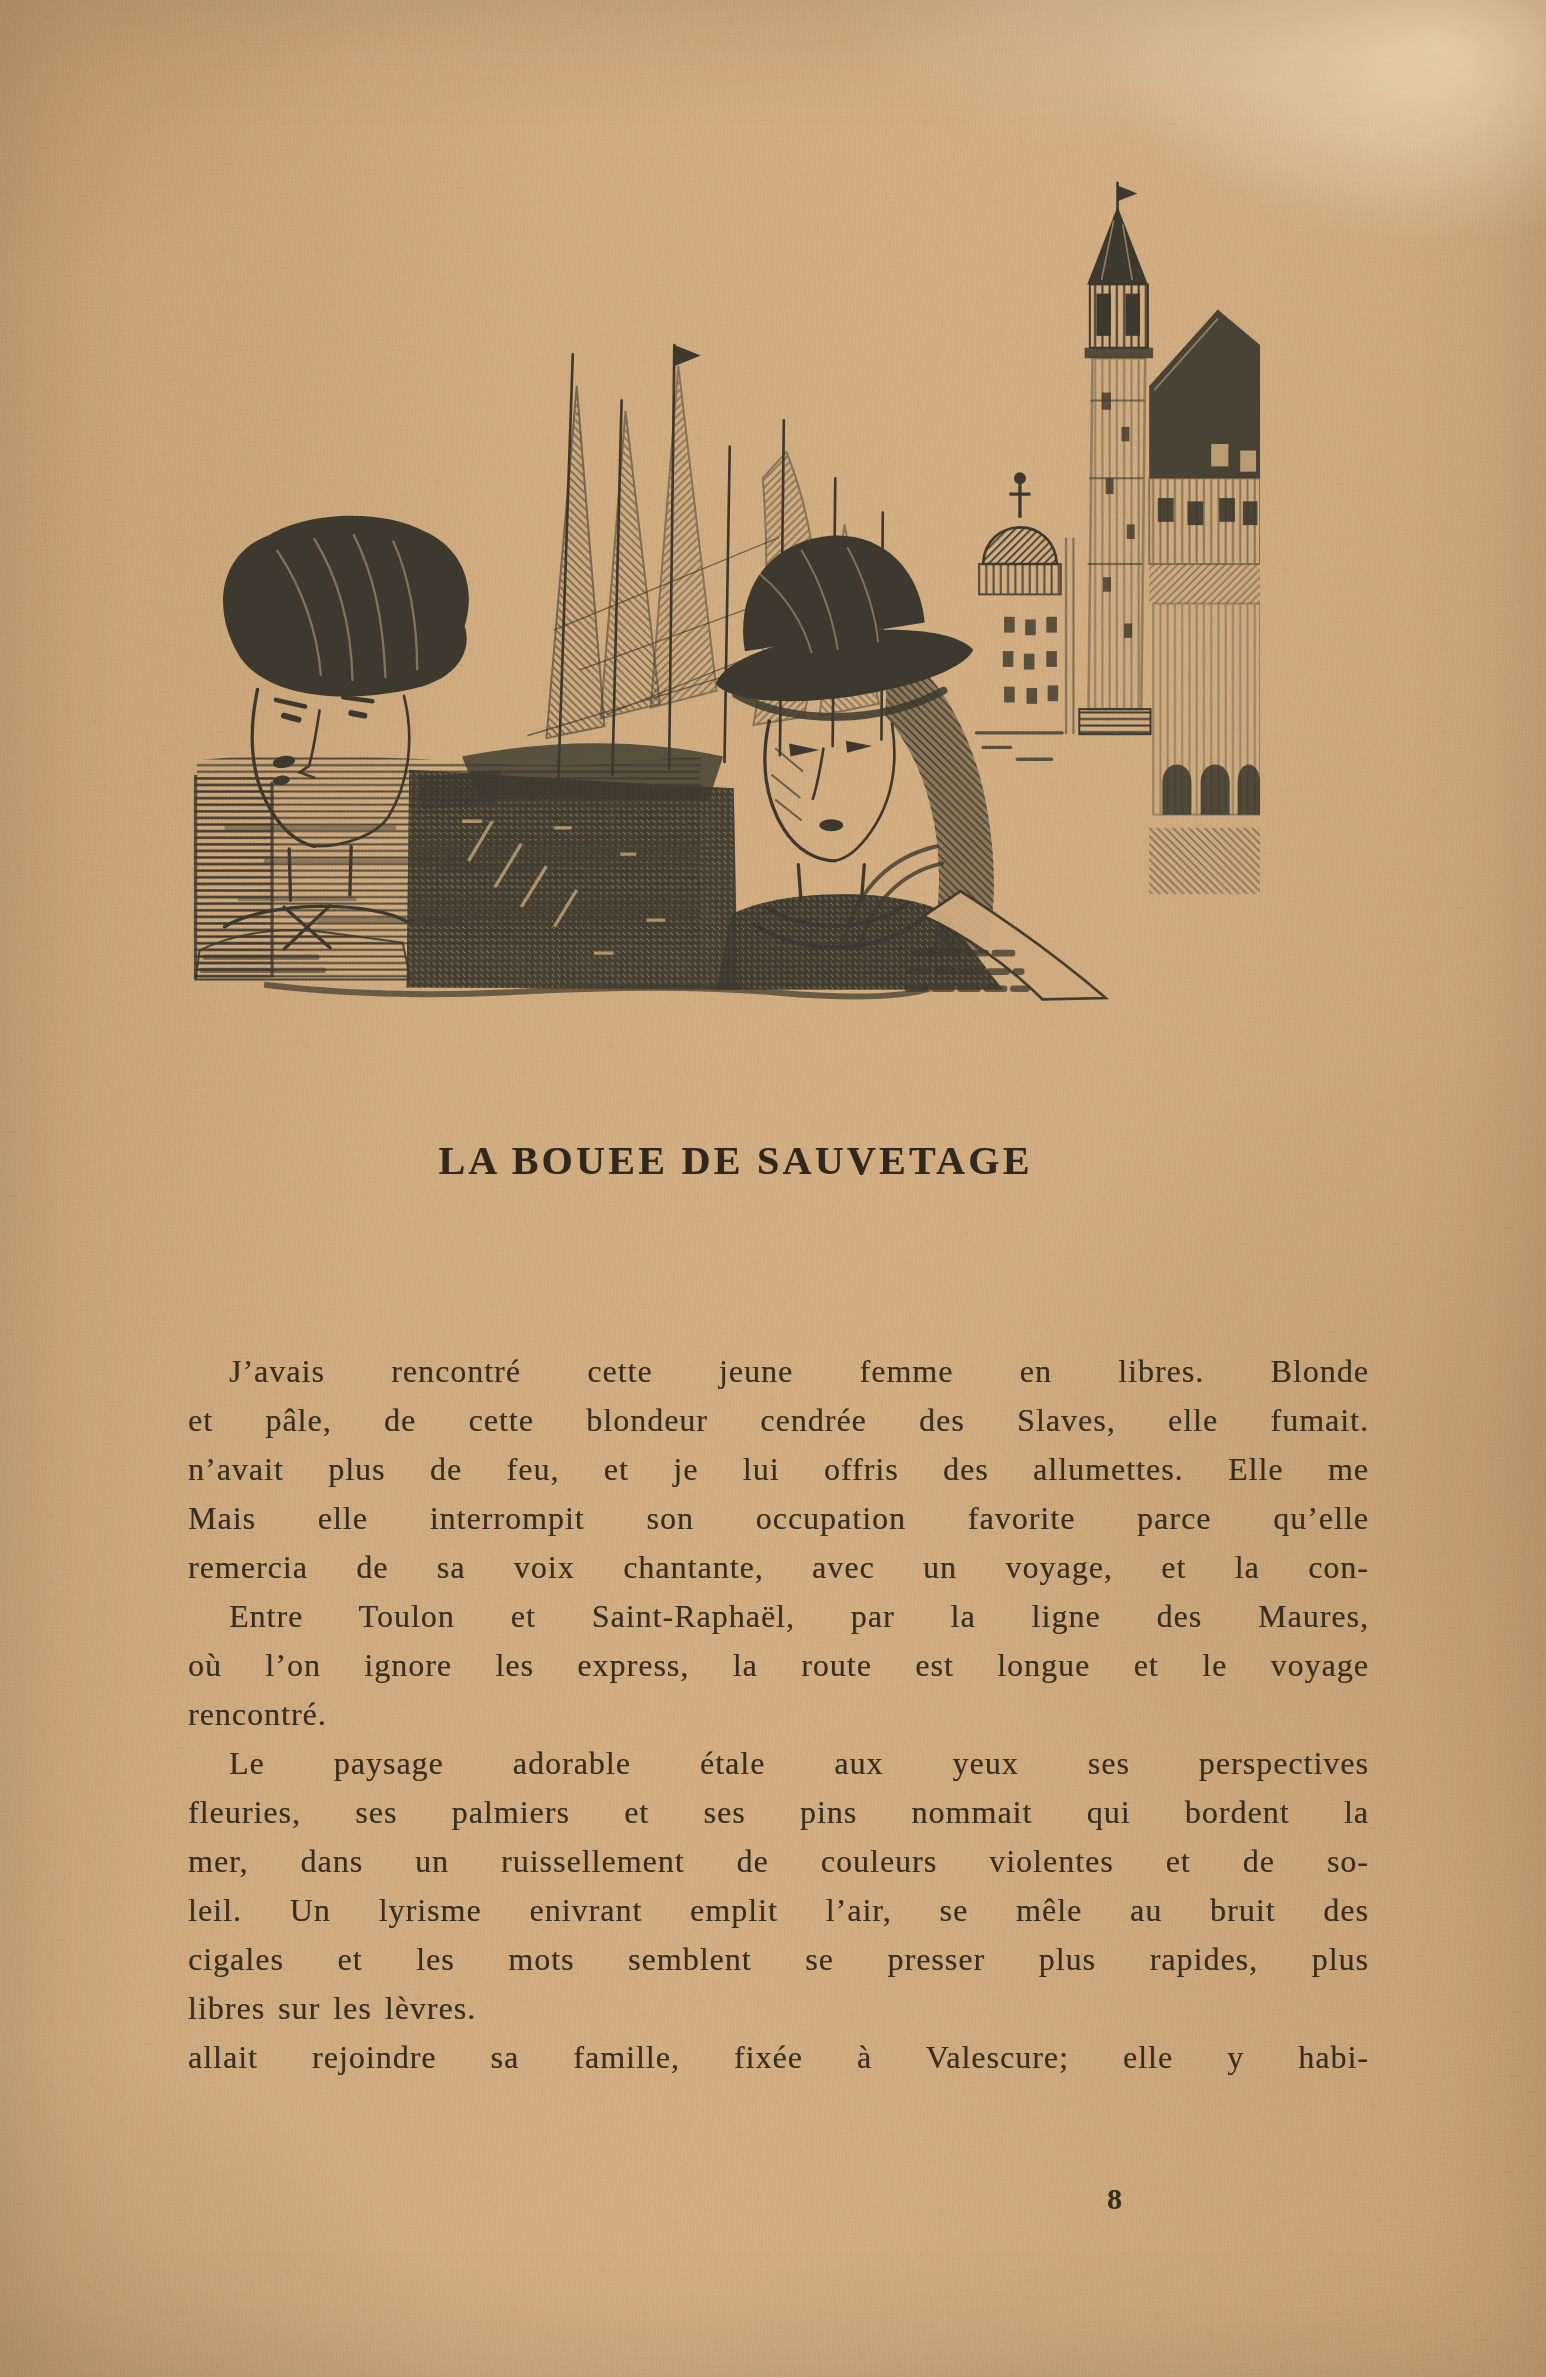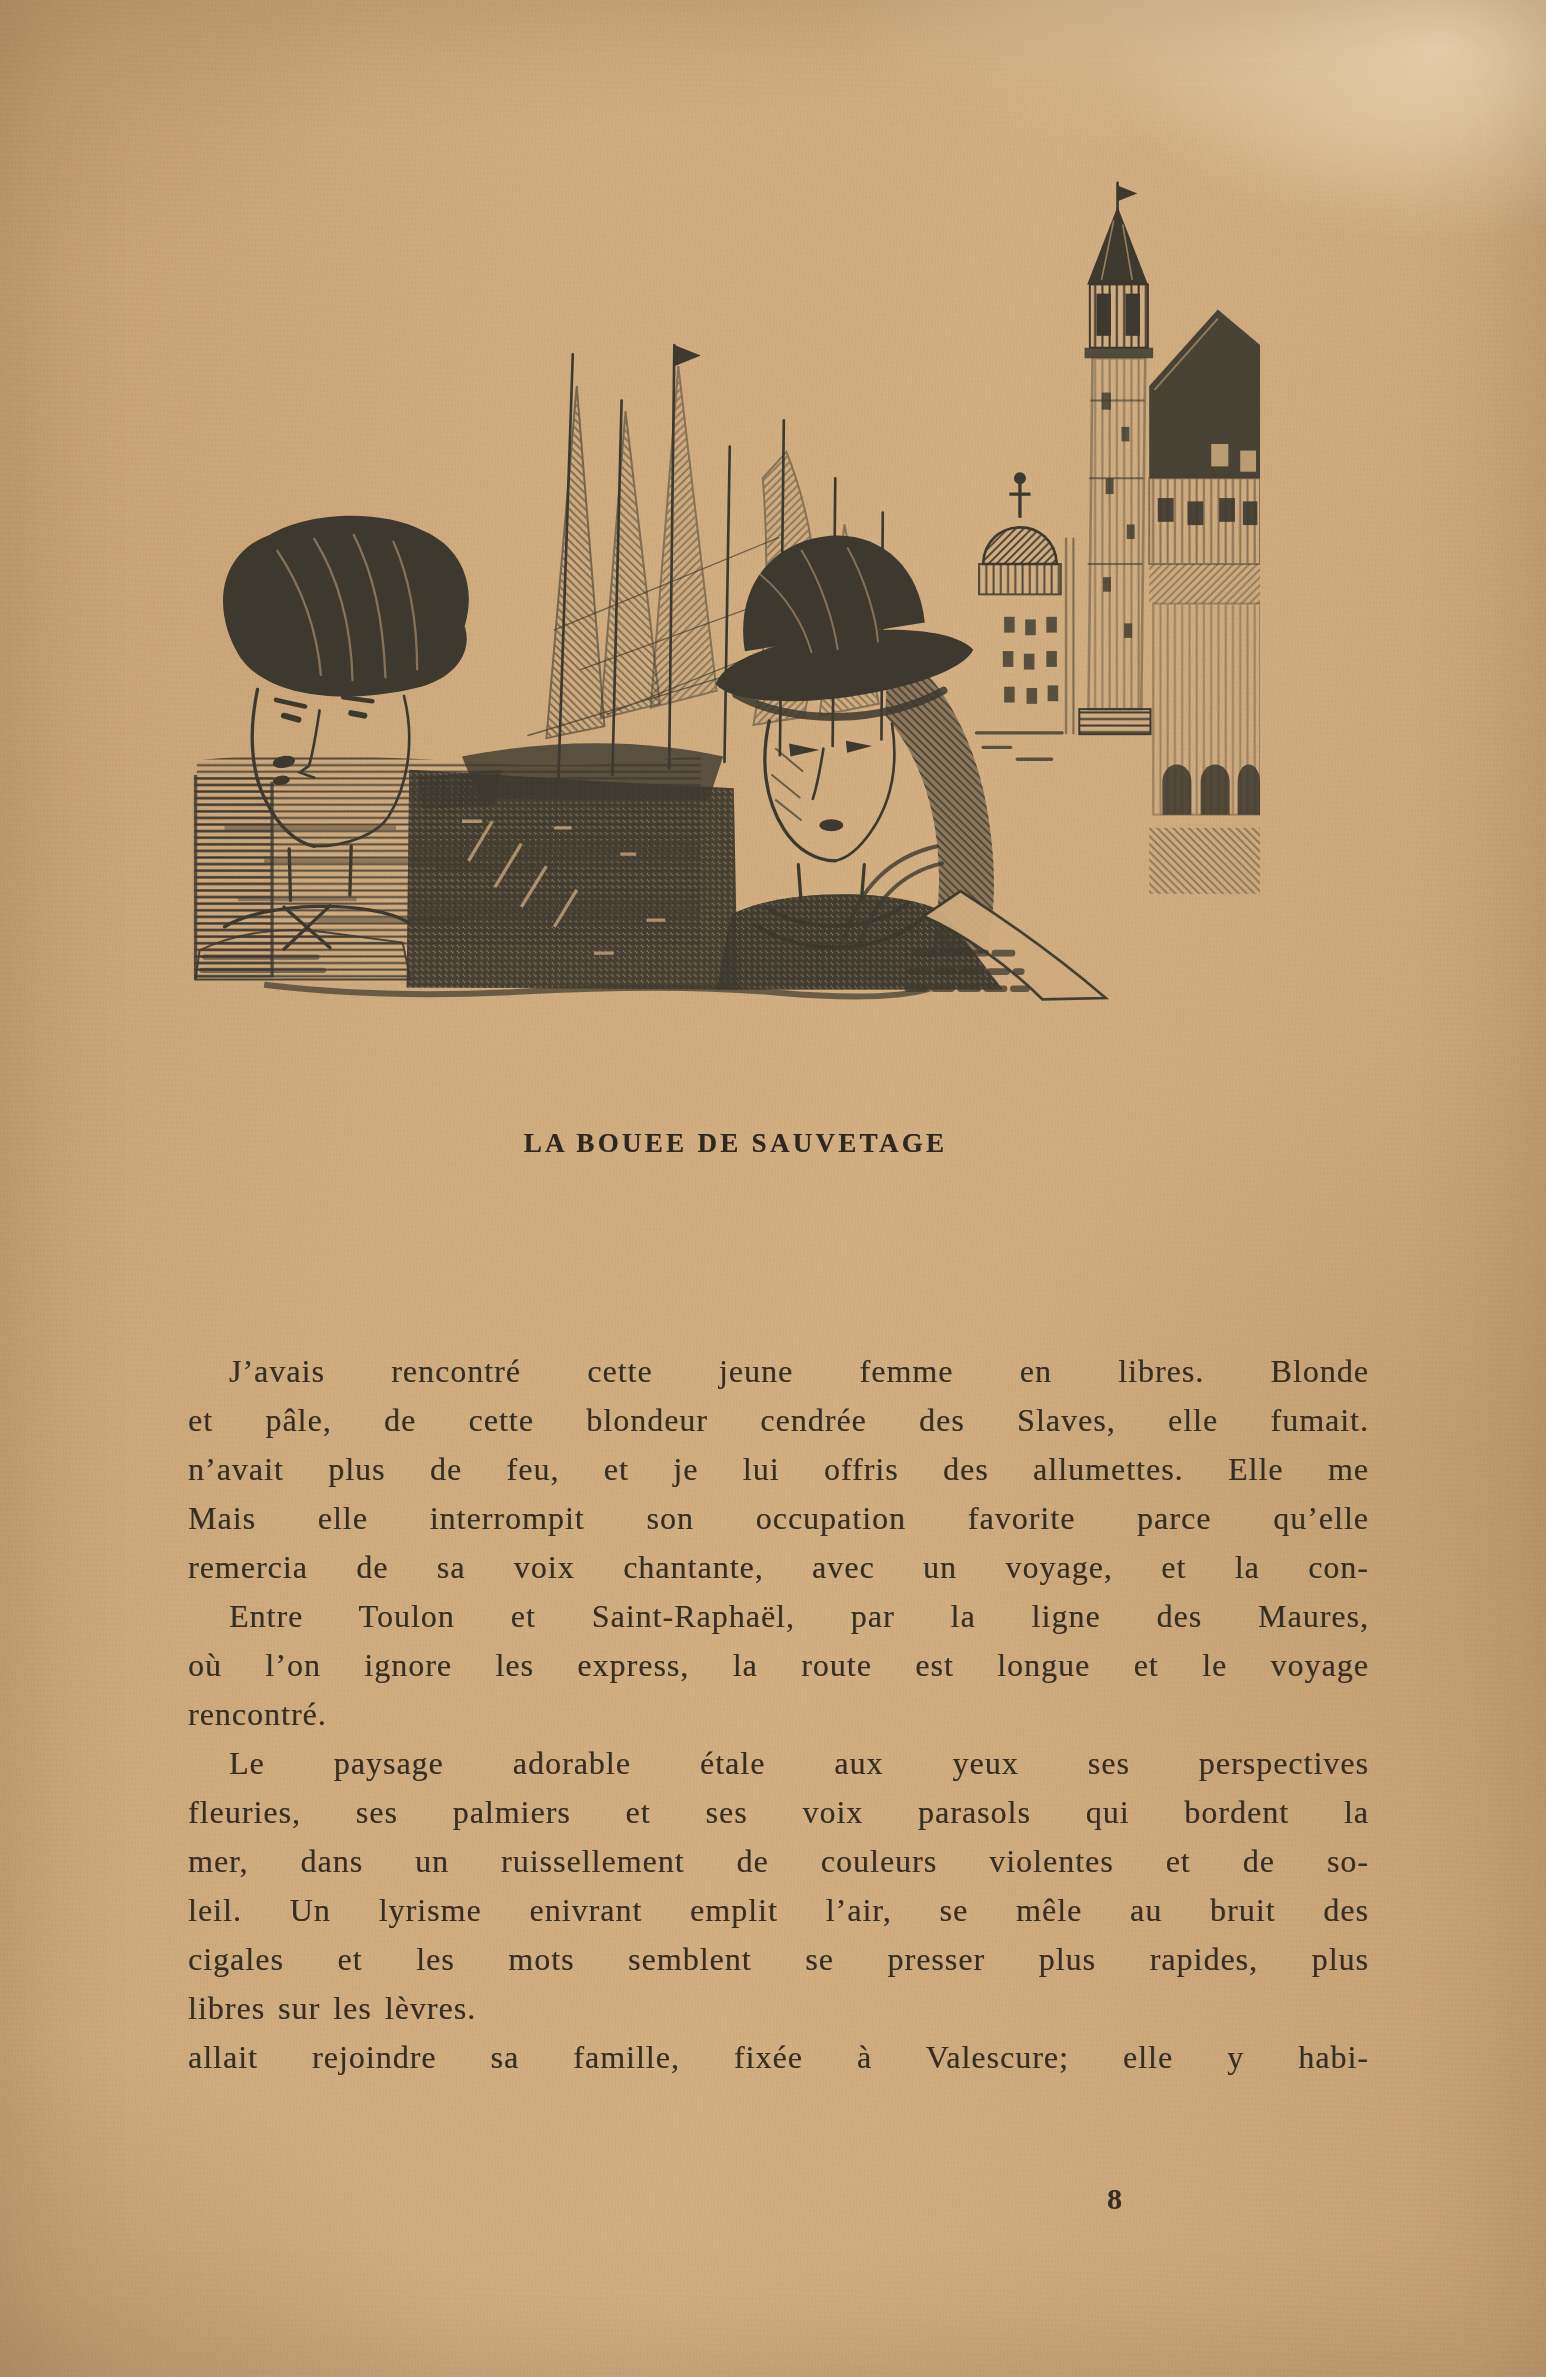--- a/index.html
+++ b/index.html
@@ -18,21 +18,21 @@
       radial-gradient(ellipse 528px 330px at 0% 2%, rgba(140,104,62,.16), rgba(140,104,62,0) 70%),
       repeating-linear-gradient(93deg, rgba(118,87,50,.04) 0 1.3px, rgba(0,0,0,0) 1.3px 3.3px),
       repeating-linear-gradient(2deg, rgba(232,208,168,.05) 0 2px, rgba(0,0,0,0) 2px 5.3px),
       linear-gradient(100deg,#c5a074,#cfab7f 30%,#d2ae82 55%,#cba77b 80%,#c49f73);
     box-shadow: inset 0 0 125px rgba(88,60,30,.22);
   }
   .illus{position:absolute;left:185px;top:168px;width:1075px;height:858px;}
   .title{
     position:absolute;left:188px;top:1110px;width:1181px;box-sizing:border-box;
     padding-right:86px;text-align:center;
-    font-weight:bold;font-size:27px;letter-spacing:3.3px;color:#2e2820;
+    font-weight:bold;font-size:40px;letter-spacing:3.3px;color:#2e2820;
     text-shadow:0.3px 0.3px 0.5px rgba(46,40,32,.5);
   }
   .body{
     position:absolute;left:188px;top:1347px;width:1181px;
     font-size:32px;letter-spacing:1px;word-spacing:4px;color:#362e23;
     text-shadow:0.4px 0.4px 0.5px rgba(54,46,35,.45);
   }
   .line{height:49px;line-height:49px;text-align:left;}
   .line.justify{text-align:justify;text-align-last:justify;}
   .line.indent{text-indent:41px;}
@@ -207,21 +207,21 @@
   <div class="body">
       <div class="line indent justify">J’avais rencontré cette jeune femme en libres. Blonde</div>
       <div class="line justify">et pâle, de cette blondeur cendrée des Slaves, elle fumait.</div>
       <div class="line justify">n’avait plus de feu, et je lui offris des allumettes. Elle me</div>
       <div class="line justify">Mais elle interrompit son occupation favorite parce qu’elle</div>
       <div class="line justify">remercia de sa voix chantante, avec un voyage, et la con-</div>
       <div class="line indent justify">Entre Toulon et Saint-Raphaël, par la ligne des Maures,</div>
       <div class="line justify">où l’on ignore les express, la route est longue et le voyage</div>
       <div class="line">rencontré.</div>
       <div class="line indent justify">Le paysage adorable étale aux yeux ses perspectives</div>
-      <div class="line justify">fleuries, ses palmiers et ses voix parasols qui bordent la</div>
+      <div class="line justify">fleuries, ses palmiers et ses pins nommait qui bordent la</div>
       <div class="line justify">mer, dans un ruissellement de couleurs violentes et de so-</div>
       <div class="line justify">leil. Un lyrisme enivrant emplit l’air, se mêle au bruit des</div>
       <div class="line justify">cigales et les mots semblent se presser plus rapides, plus</div>
       <div class="line">libres sur les lèvres.</div>
       <div class="line justify">allait rejoindre sa famille, fixée à Valescure; elle y habi-</div>
     </div>
 
   <div class="pageno">8</div>
 
 </div>

